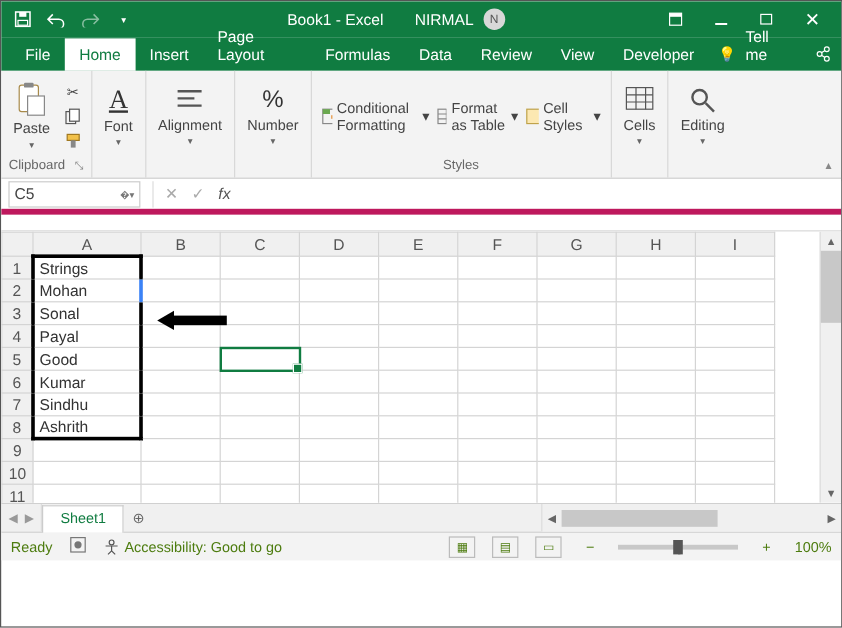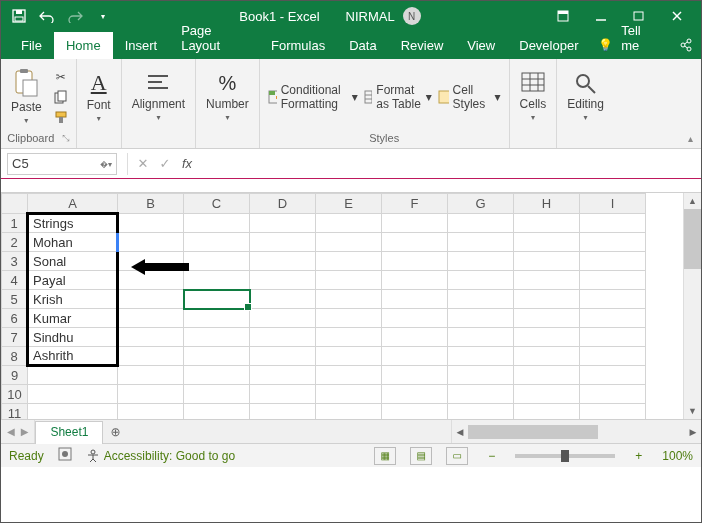--- a/index.html
+++ b/index.html
@@ -30,21 +30,21 @@
   .big-btn .caret { font-size: 8px; color: #666; }
   .small-icon { width: 18px; height: 18px; display: flex; align-items: center; justify-content: center; }
   .paste-stack { display: flex; flex-direction: column; align-items: center; }
   .side-stack { display: flex; flex-direction: column; gap: 2px; margin-left: 2px; }
   .styles-group .styles-list { display: flex; flex-direction: row; gap: 2px; text-align: left; }
   .styles-item { display: flex; align-items: center; gap: 4px; font-size: 12px; color: #444; padding: 1px 2px; }
   .launcher { font-size: 9px; color: #888; margin-left: 4px; }
   .collapse-caret { position: absolute; right: 8px; bottom: 4px; color: #888; font-size: 10px; }
 
   
-  .fbar { height: 30px; border-bottom: 1px solid #be185d; display: flex; align-items: center; background: #fff; }
+  .fbar { height: 30px; border-bottom: 5px solid #be185d; display: flex; align-items: center; background: #fff; }
   .namebox { width: 110px; border: 1px solid #ccc; height: 22px; margin: 0 6px; display: flex; align-items: center; padding: 0 4px; font-size: 13px; justify-content: space-between; }
   .namebox .dd { font-size: 8px; color: #777; }
   .fx-sep { width: 1px; height: 22px; background: #ddd; margin: 0 4px; }
   .fx-btn { width: 22px; height: 22px; display: flex; align-items: center; justify-content: center; color: #aaa; font-size: 13px; }
   .fx-btn.fx { font-style: italic; color: #555; }
   .formula-input { flex: 1; height: 22px; border: none; outline: none; padding: 0 6px; font-size: 13px; }
   .fbar-gap { height: 14px; border-bottom: 1px solid #d0d0d0; background:#fff; }
 
   
   .grid-wrap { position: relative; height: 226px; overflow: hidden; background: #fff; display: flex; }
@@ -395,21 +395,21 @@
             <td></td>
             <td></td>
             <td></td>
             <td></td>
             <td></td>
             <td></td>
             <td></td>
           </tr>
         <tr>
             <th class="rowhdr">5</th>
-            <td style="border-left:3px solid #000;border-right:3px solid #000">Krish</td>
+            <td style="border-left:3px solid #000;border-right:3px solid #000">Good</td>
             <td></td>
             <td class="selected-cell"></td>
             <td></td>
             <td></td>
             <td></td>
             <td></td>
             <td></td>
             <td></td>
           </tr>
         <tr>

